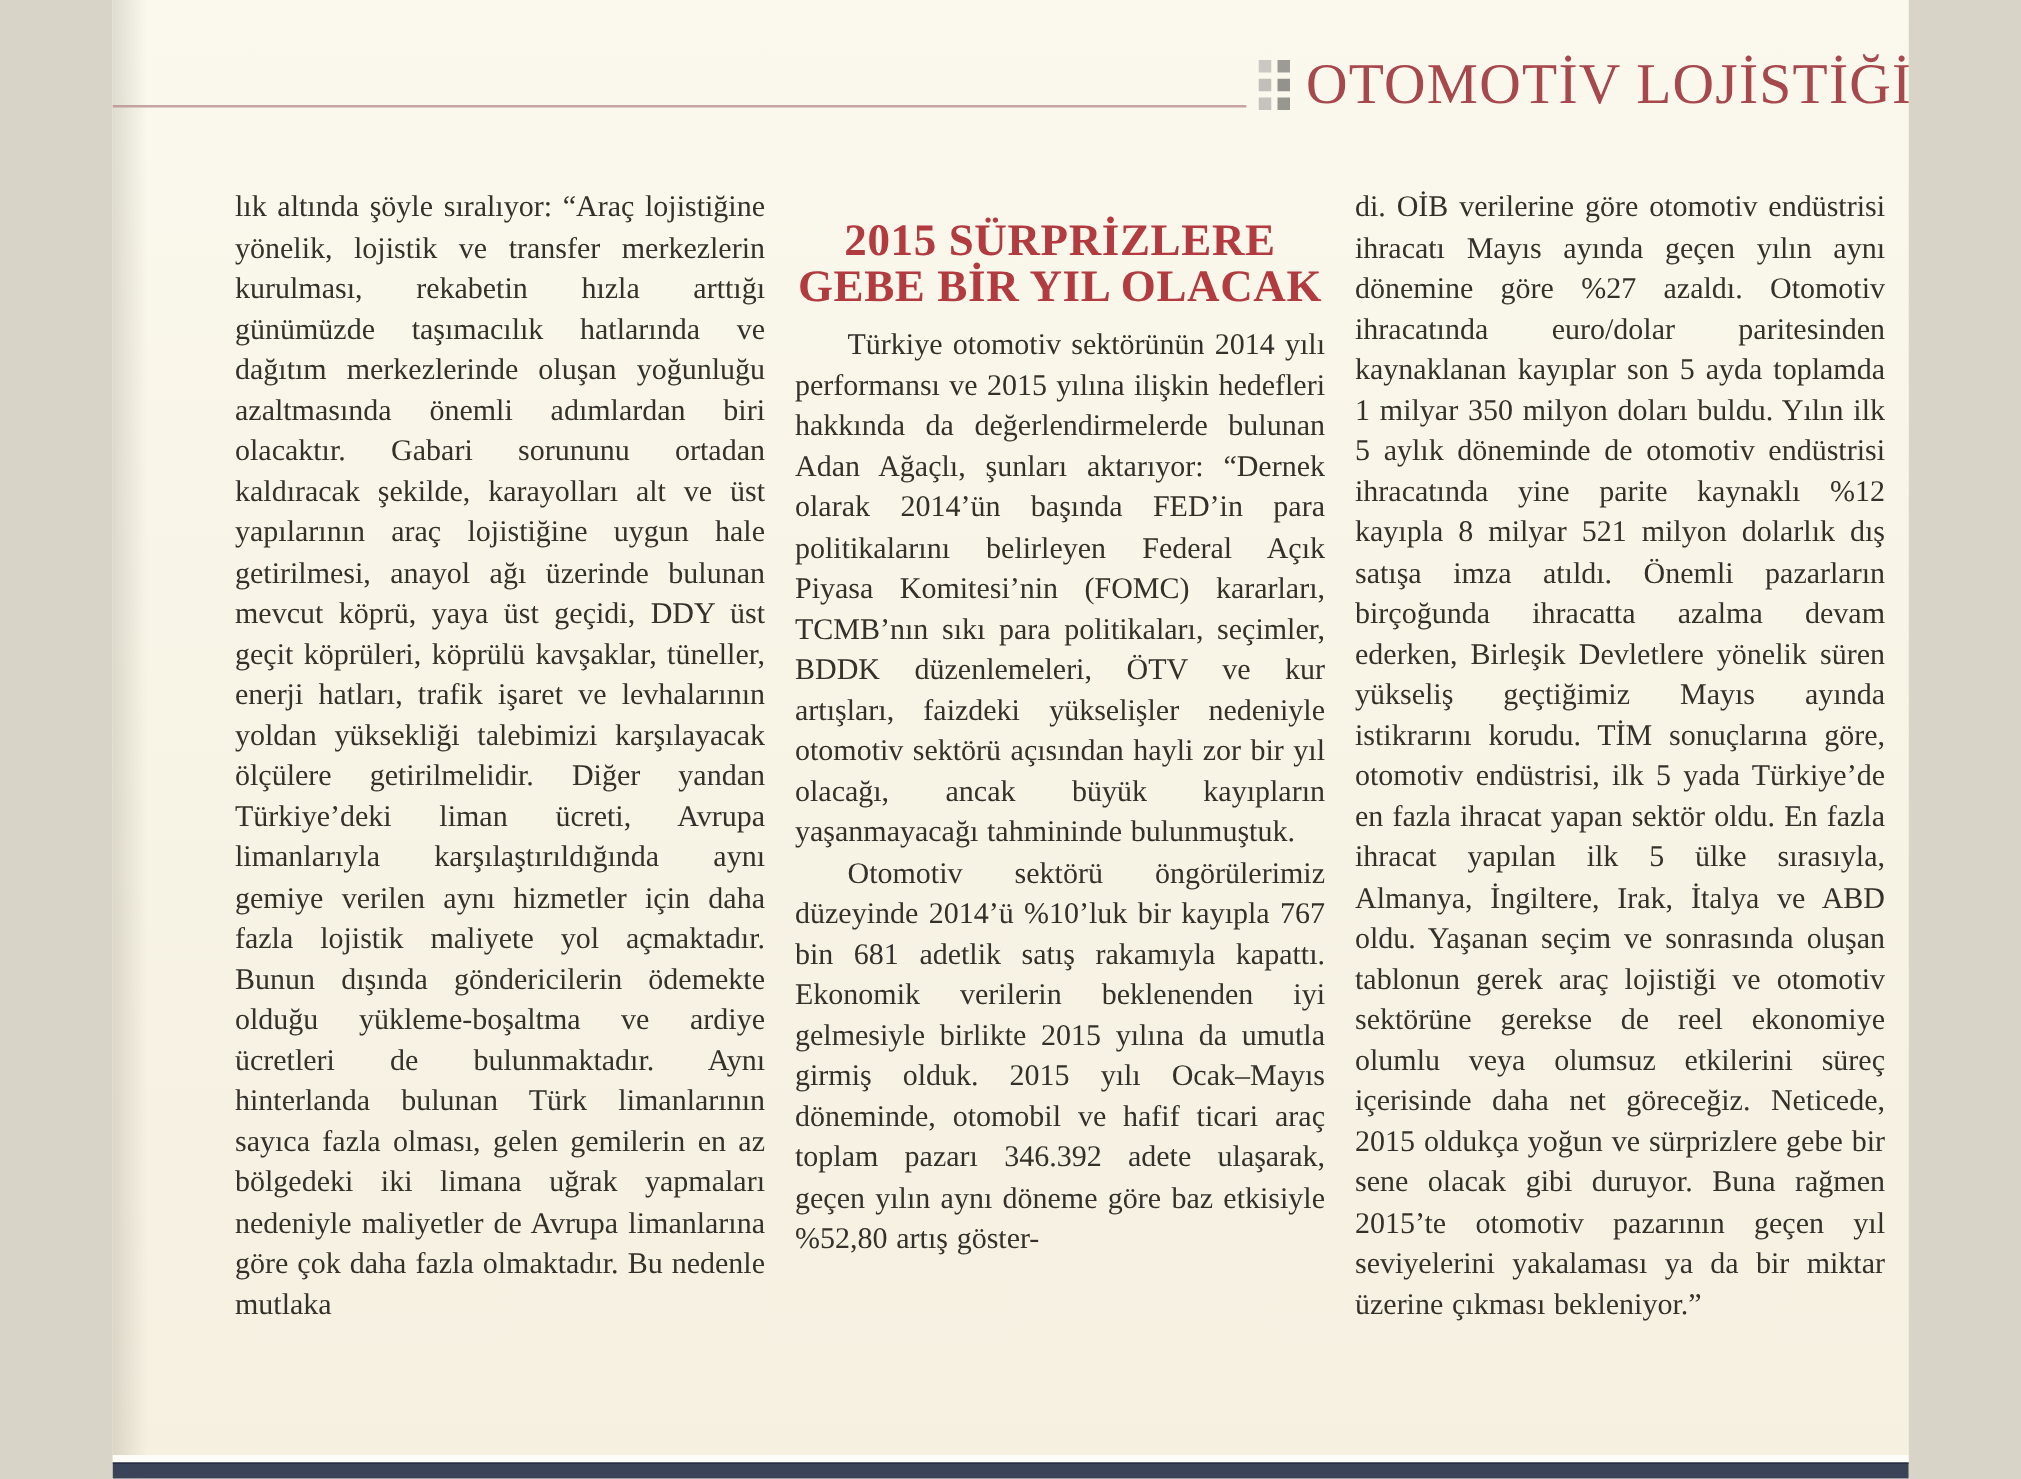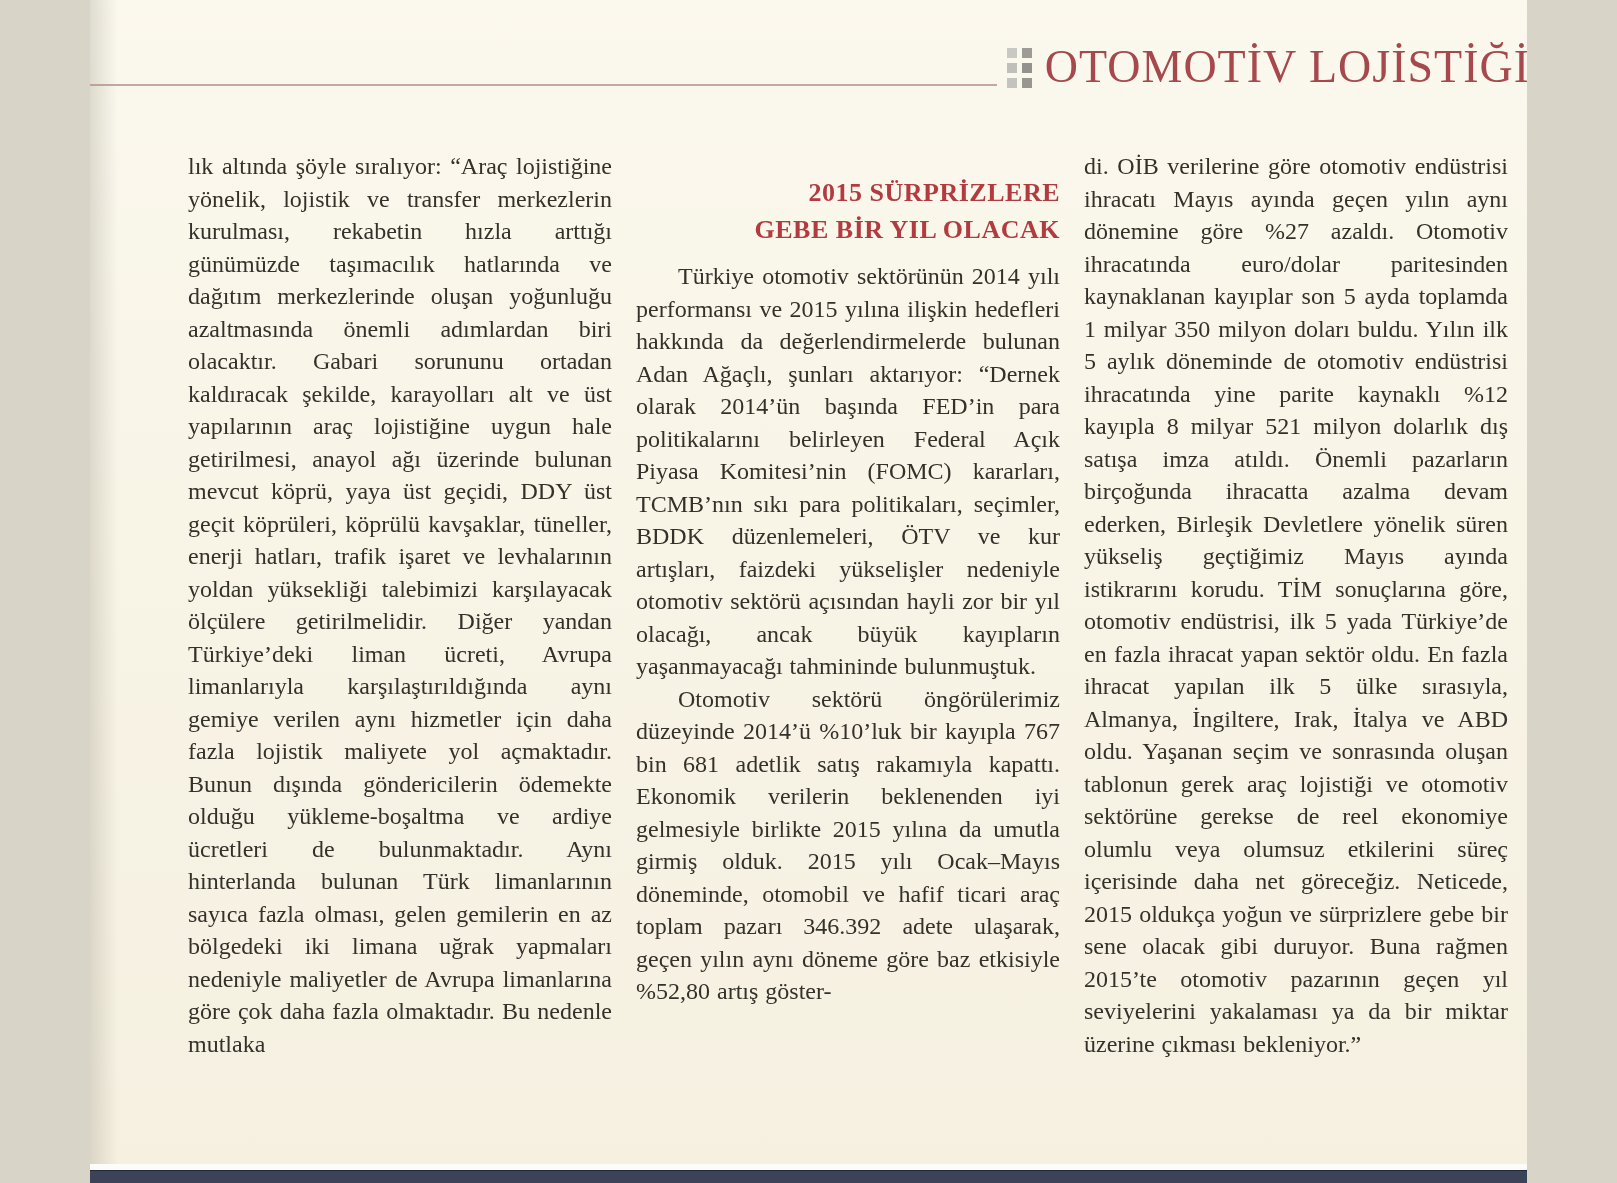--- a/index.html
+++ b/index.html
@@ -80,26 +80,26 @@
   .col p {
     margin: 0;
     font-size: 24px;
     line-height: 32.5px;
     color: #34312b;
     word-spacing: 1px;
   }
   .col p.indent { text-indent: 42px; }
   .col h2 {
     margin: 24px 0 12px 0;
-    font-size: 26px;
+    font-size: 36px;
     line-height: 37px;
     font-weight: bold;
     letter-spacing: 0.5px;
     white-space: pre-line;
-    text-align: right;
+    text-align: center;
   }
 
   
   .bottom-gap {
     position: absolute;
     left: 0; right: 0; bottom: 12px;
     height: 7px;
     background: #fdfcf8;
   }
   .bottom-band {

